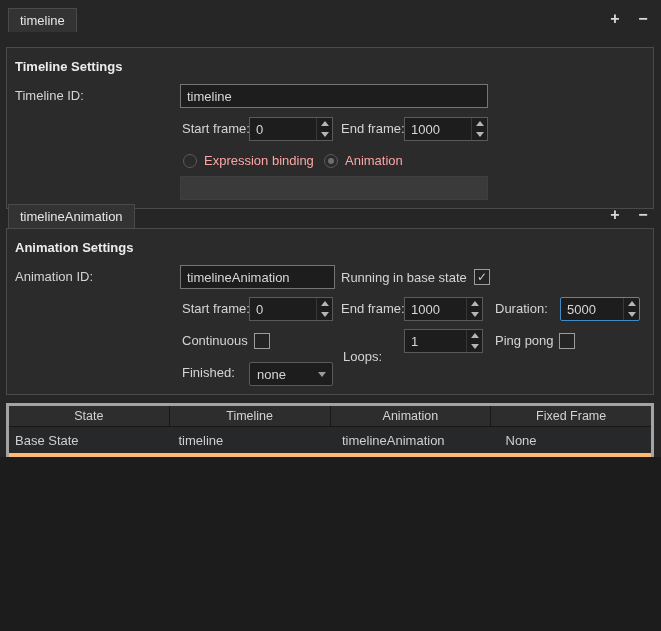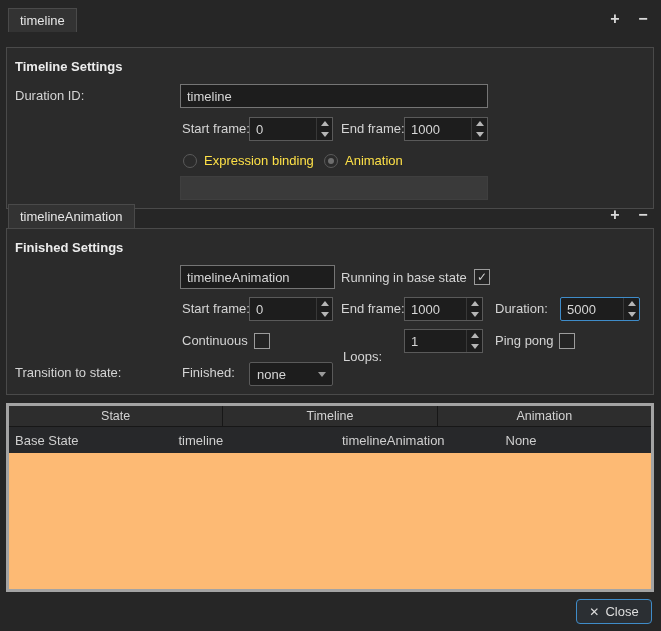--- a/index.html
+++ b/index.html
@@ -1,18 +1,18 @@
 <!DOCTYPE html>
 <html><head>
 <meta charset="utf-8">
 <style>
   * { box-sizing: border-box; margin: 0; padding: 0; }
   html,body { background:#1c1c1c; }
   .win {
-    position: relative; width: 661px; height: 631px;
+    position: relative; width: 661px; height: 457px;
     background: #262626;
     font-family: "Liberation Sans", "DejaVu Sans", sans-serif;
     font-size: 13px; color: #d4d4d4; overflow: hidden;
   }
   
   .tab {
     position: absolute; height: 24px; line-height: 23px;
     background: #333333; border: 1px solid #4a4a4a; border-bottom: none;
     padding: 0 11px; color: #e6e6e6; z-index: 2; cursor: default;
   }
@@ -25,21 +25,21 @@
   #pane1 { top: 47px; height: 162px; }
   #pane2 { top: 228px; height: 167px; }
   .toolbtn {
     position: absolute; width: 22px; height: 22px; text-align: center;
     line-height: 21px; font-size: 16px; font-weight: bold; color: #dadada;
     cursor: default;
   }
   
   .heading { position: absolute; font-weight: bold; color: #ececec; }
   .lbl { position: absolute; height: 24px; line-height: 24px; white-space: nowrap; }
-  .lbl.dis { color: #fde047; }
+  .lbl.dis { color: #fca5a5; }
   
   .tinput {
     position: absolute; height: 24px; background: #1d1d1d;
     border: 1px solid #757575; color: #d6d6d6; padding: 0 6px;
     font: inherit; outline: none;
   }
   .dinput {
     position: absolute; height: 24px; background: #3a3a3a;
     border: 1px solid #3f3f3f;
   }
@@ -106,21 +106,21 @@
 
 <div class="win">
 
   <div class="tab" id="tab1">timeline</div>
   <div class="toolbtn" style="left:604px;top:8px">+</div>
   <div class="toolbtn" style="left:632px;top:8px">−</div>
 
   <div class="pane" id="pane1">
     <div class="heading" style="left:8px;top:11px">Timeline Settings</div>
 
-    <div class="lbl" style="left:8px;top:36px">Duration ID:</div>
+    <div class="lbl" style="left:8px;top:36px">Timeline ID:</div>
     <input class="tinput" style="left: 173px; top: 36px; width: 308px;" value="timeline">
 
     <div class="lbl" style="left:175px;top:69px">Start frame:</div>
     <div class="spin" style="left:242px;top:69px;width:84px">
       <input class="spin-value" value="0" style="">
       <div class="spin-btns">
         <div class="spin-btn">
             <i class="tri-up"></i>
           </div>
         <div class="spin-btn">
@@ -148,22 +148,23 @@
     <div class="lbl dis" style="left:338px;top:101px">Animation</div>
 
     <div class="dinput" style="left:173px;top:128px;width:308px"></div>
   </div>
 
   <div class="tab" id="tab2">timelineAnimation</div>
   <div class="toolbtn" style="left:604px;top:204px">+</div>
   <div class="toolbtn" style="left:632px;top:204px">−</div>
 
   <div class="pane" id="pane2">
-    <div class="heading" style="left:8px;top:11px">Finished Settings</div>
-
+    <div class="heading" style="left:8px;top:11px">Animation Settings</div>
+
+    <div class="lbl" style="left:8px;top:36px">Animation ID:</div>
     <input class="tinput" style="left: 173px; top: 36px; width: 155px;" value="timelineAnimation">
     <div class="lbl" style="left:334px;top:37px">Running in base state</div>
     <div class="check" style="left:467px;top:40px"><span>✓</span></div>
 
     <div class="lbl" style="left:175px;top:68px">Start frame:</div>
     <div class="spin" style="left:242px;top:68px;width:84px">
       <input class="spin-value" value="0" style="">
       <div class="spin-btns">
         <div class="spin-btn">
             <i class="tri-up"></i>
@@ -210,33 +211,33 @@
             <i class="tri-up"></i>
           </div>
         <div class="spin-btn">
             <i class="tri-dn"></i>
           </div>
       </div>
     </div>
     <div class="lbl" style="left:488px;top:100px">Ping pong</div>
     <div class="check" style="left:552px;top:104px"></div>
 
-    <div class="lbl" style="left:8px;top:132px">Transition to state:</div>
     <div class="lbl" style="left:175px;top:132px">Finished:</div>
     <div class="combo" style="left:242px;top:133px;width:84px">
       <span>none</span>
       <i class="combo-arrow"></i>
     </div>
   </div>
 
   <div class="table">
     <div class="thead">
       <div class="th">State</div>
       <div class="th">Timeline</div>
       <div class="th">Animation</div>
+      <div class="th">Fixed Frame</div>
     </div>
     <div class="trow">
       <div class="td">Base State</div>
       <div class="td">timeline</div>
       <div class="td">timelineAnimation</div>
       <div class="td">None</div>
     </div>
   </div>
 
   <button class="close-btn">

